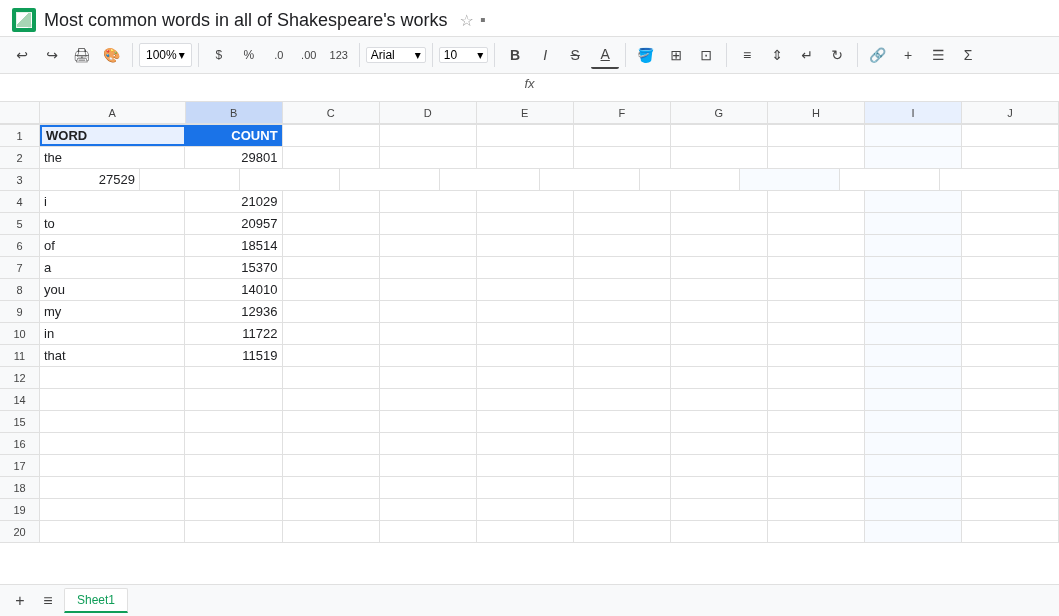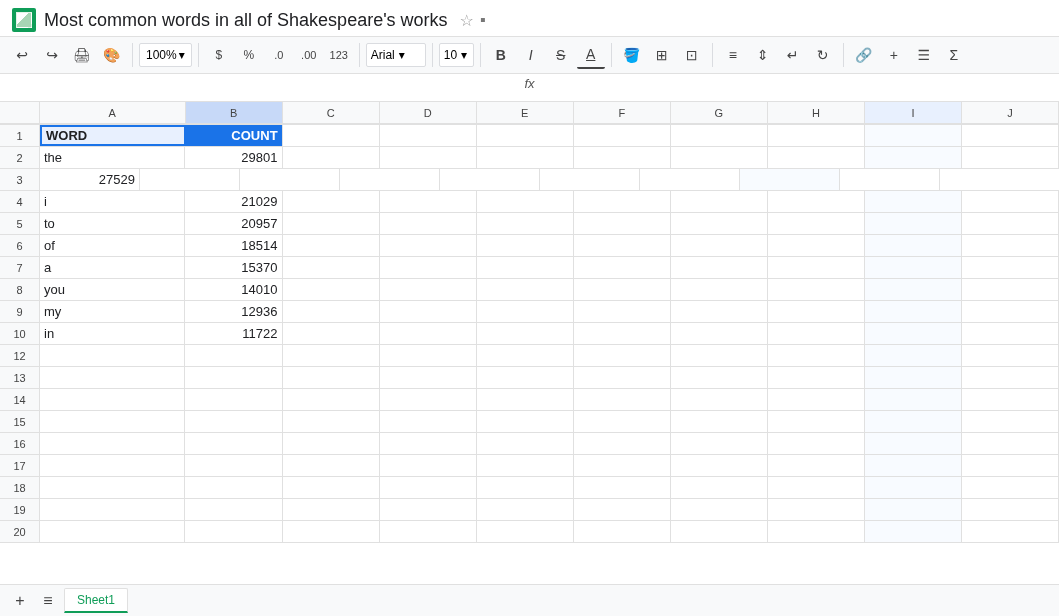--- a/index.html
+++ b/index.html
@@ -54,21 +54,21 @@
     }
     .tb-separator { width: 1px; height: 24px; background: #dadce0; margin: 0 4px; }
     .tb-zoom {
       display: flex; align-items: center; border: 1px solid #dadce0;
       border-radius: 2px; padding: 2px 6px; font-size: 12px; cursor: pointer;
       background: white; height: 24px; gap: 2px;
     }
     .tb-dropdown {
       display: flex; align-items: center; border: 1px solid #dadce0;
       border-radius: 2px; padding: 2px 4px; font-size: 12px; cursor: pointer;
-      background: white; height: 24px; gap: 4px;
+      background: white; height: 16px; gap: 20px;
     }
     .tb-font { min-width: 60px; }
     .tb-size { min-width: 35px; }
 
     
     .formula-bar {
       display: flex; align-items: center; padding: 2px 8px;
       border-bottom: 1px solid #e0e0e0; height: 28px; gap: 6px; flex-direction: column;
     }
     .formula-fx { color: #555; font-size: 13px; font-style: italic; }
@@ -376,34 +376,34 @@
           <div class="cell col-C"></div>
           <div class="cell col-D"></div>
           <div class="cell col-E"></div>
           <div class="cell col-F"></div>
           <div class="cell col-G"></div>
           <div class="cell col-H"></div>
           <div class="cell col-I"></div>
           <div class="cell col-J"></div>
         </div>
         <div class="grid-row">
+          <div class="row-num">11</div>
+          <div class="cell col-A">that</div>
+          <div class="cell col-B">11519</div>
+          <div class="cell col-C"></div>
+          <div class="cell col-D"></div>
+          <div class="cell col-E"></div>
+          <div class="cell col-F"></div>
+          <div class="cell col-G"></div>
+          <div class="cell col-H"></div>
+          <div class="cell col-I"></div>
+          <div class="cell col-J"></div>
+        </div>
+        <div class="grid-row">
           <div class="row-num">12</div>
-          <div class="cell col-A"></div>
-          <div class="cell col-B"></div>
-          <div class="cell col-C"></div>
-          <div class="cell col-D"></div>
-          <div class="cell col-E"></div>
-          <div class="cell col-F"></div>
-          <div class="cell col-G"></div>
-          <div class="cell col-H"></div>
-          <div class="cell col-I"></div>
-          <div class="cell col-J"></div>
-        </div>
-        <div class="grid-row">
-          <div class="row-num">13</div>
           <div class="cell col-A"></div>
           <div class="cell col-B"></div>
           <div class="cell col-C"></div>
           <div class="cell col-D"></div>
           <div class="cell col-E"></div>
           <div class="cell col-F"></div>
           <div class="cell col-G"></div>
           <div class="cell col-H"></div>
           <div class="cell col-I"></div>
           <div class="cell col-J"></div>

